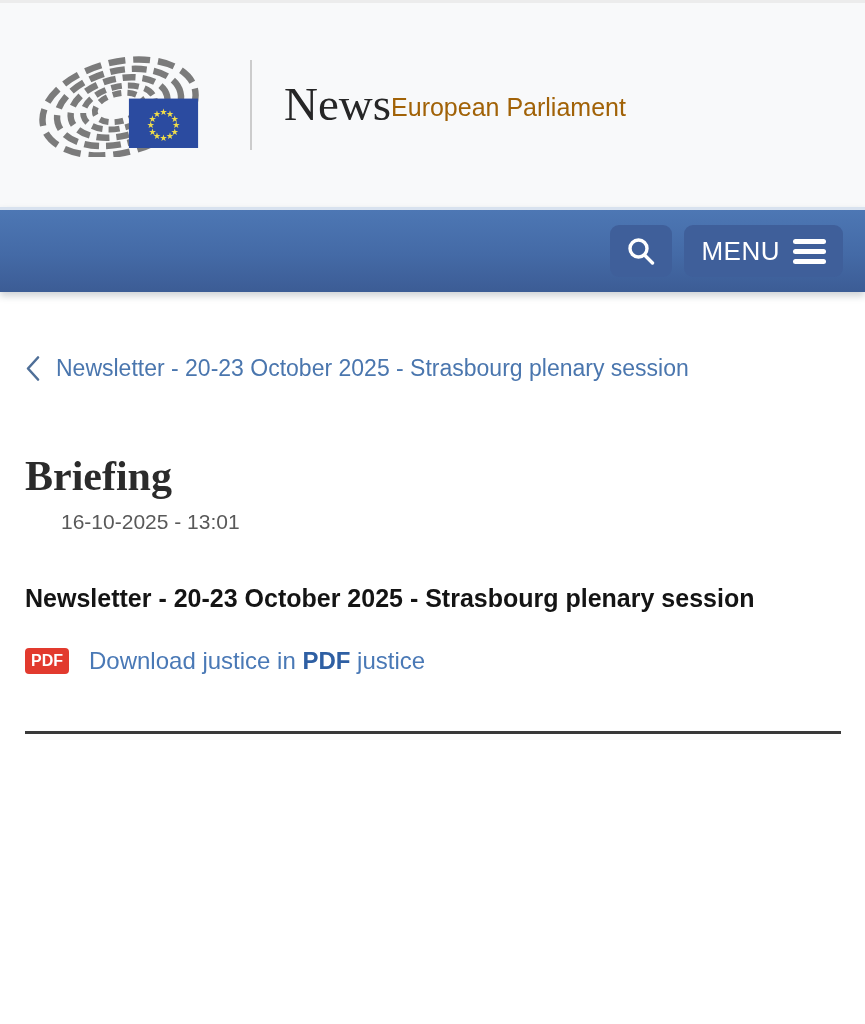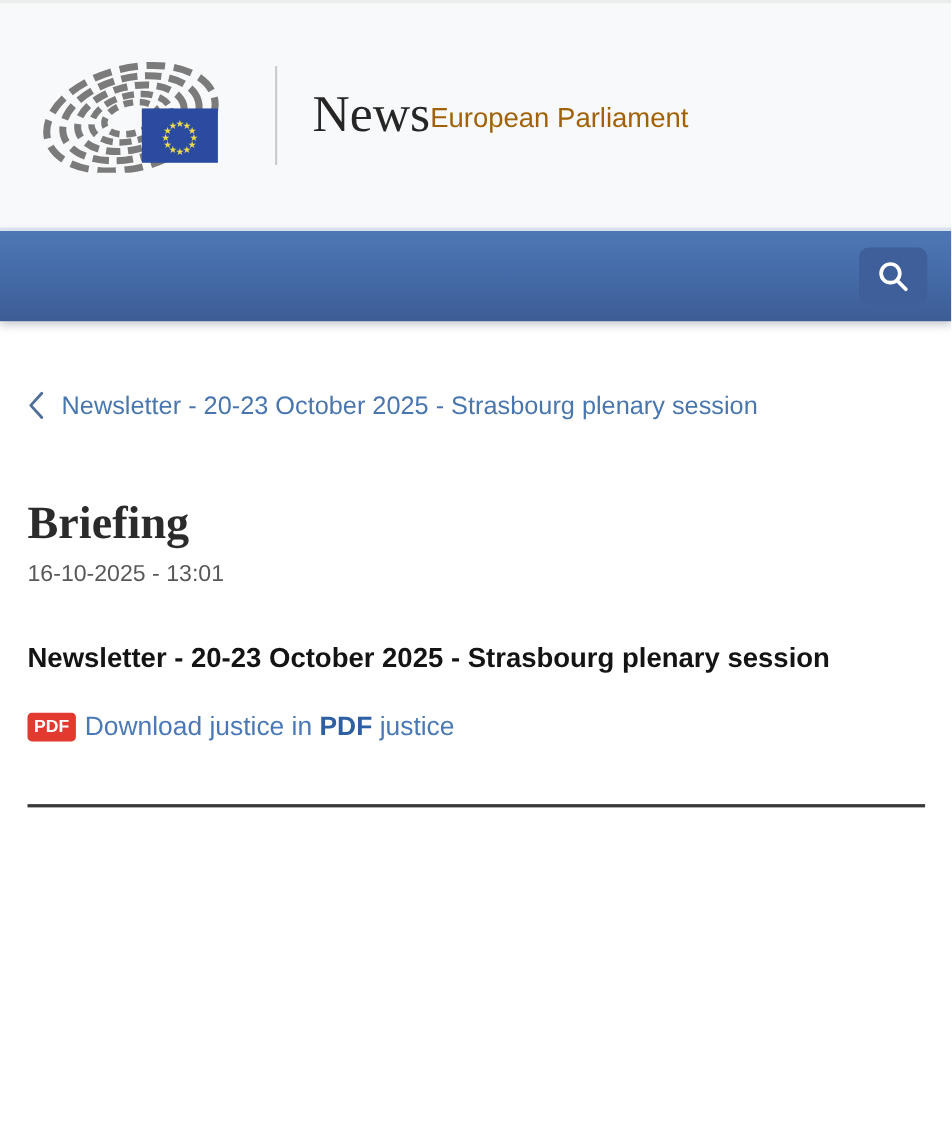--- a/index.html
+++ b/index.html
@@ -76,34 +76,34 @@
   }
   .breadcrumb-label { font-size: 23px; color: #4a76ae; }
 
   .kicker {
     margin-top: 70px;
     font-family: "Liberation Serif", serif;
     font-size: 42px;
     font-weight: 700;
     color: #2b2b2b;
   }
-  .pub-date { margin-top: 10px; font-size: 21px; color: #595959; }
+  .pub-date { margin-top: 10px; font-size: 21px; color: #595959; margin-left: 36px; }
 
   .newsletter-title {
     margin-top: 50px;
     font-size: 25px;
     font-weight: 700;
     color: #141414;
   }
 
   .pdf-row {
     margin-top: 34px;
     display: flex;
     align-items: center;
-    gap: 8px;
+    gap: 20px;
     cursor: pointer;
     width: fit-content;
   }
   .pdf-badge {
     background: #e23a2e;
     color: #ffffff;
     font-size: 16px;
     font-weight: 700;
     padding: 5px 6px;
     border-radius: 4px;
@@ -169,20 +169,28 @@
     </div>
   </header>
 
   <nav class="nav-bar">
     <button class="nav-btn search-btn">
       <svg width="32" height="32" viewBox="0 0 32 32">
         <circle cx="13.5" cy="13.5" r="8.5" fill="none" stroke="#ffffff" stroke-width="3.4"></circle>
         <line x1="20" y1="20.5" x2="27.5" y2="28" stroke="#ffffff" stroke-width="3.4" stroke-linecap="round"></line>
       </svg>
     </button>
+    <button class="nav-btn menu-btn">
+      <span class="menu-label">MENU</span>
+      <span class="hamburger">
+        <span></span>
+          <span></span>
+          <span></span>
+      </span>
+    </button>
   </nav>
 
   <main class="content">
 
     <div class="breadcrumb">
       <svg width="16" height="27" viewBox="0 0 16 27">
         <polyline points="13,2.5 3,13.5 13,24.5" fill="none" stroke="#4f6f98" stroke-width="2.6" stroke-linecap="round" stroke-linejoin="round"></polyline>
       </svg>
       <span class="breadcrumb-label">Newsletter - 20-23 October 2025 - Strasbourg plenary session</span>
     </div>

